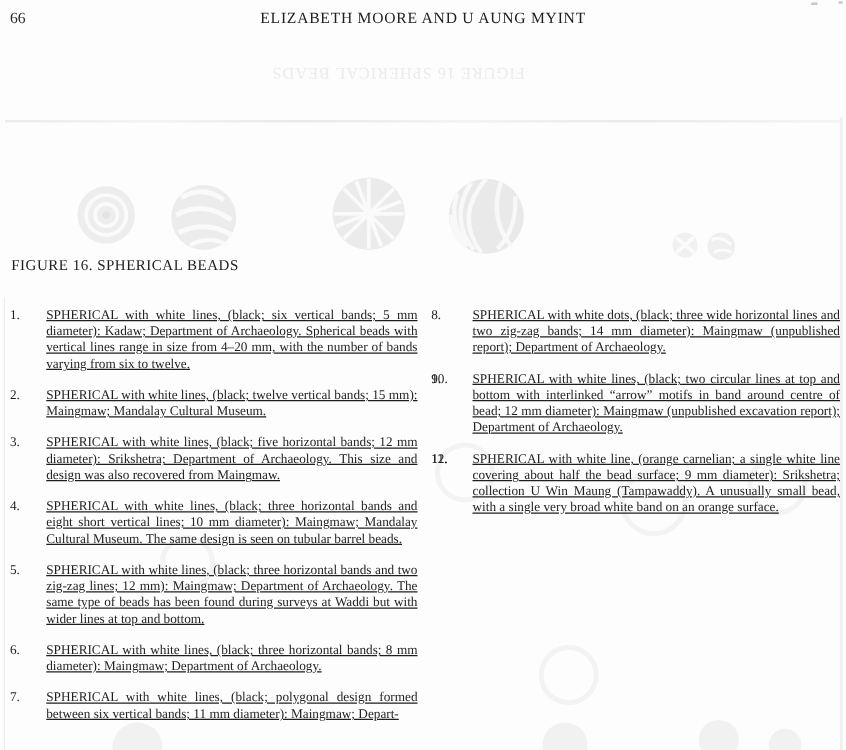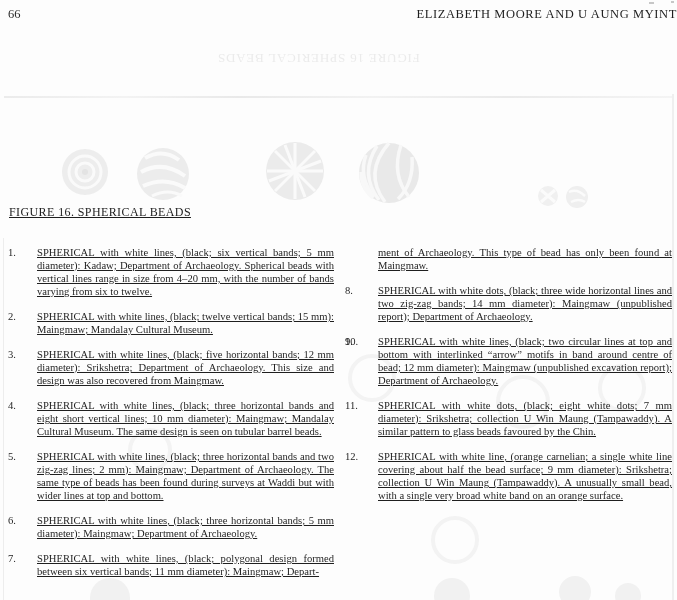--- a/index.html
+++ b/index.html
@@ -13,21 +13,21 @@
   }
   .page{position:absolute;inset:0;}
 
   
   .pagenum{
     position:absolute;left:8px;top:7px;
     font-size:12.5px;color:#2a2a2a;
   }
   .running-header{
     position:absolute;left:0;right:0;top:7px;
-    text-align:right;
+    text-align:center;
     font-size:12.5px;letter-spacing:.6px;color:#1e1e1e;
   }
 
   
   .ghost-caption{
     position:absolute;left:0;right:40px;top:50px;
     text-align:center;
     font-size:13px;letter-spacing:.8px;
     color:#ebebeb;
     transform:scale(-1,-1);
@@ -50,21 +50,21 @@
     background:#ededed;
   }
   .edge-right{
     position:absolute;right:3px;top:94px;bottom:0;width:2px;
     background:#efefef;
   }
   .speck{position:absolute;background:#9a9a9a;opacity:.55;}
 
   .figure-caption{
     position:absolute;left:9px;top:205px;
-    font-size:12px;letter-spacing:.4px;color:#1d1d1d;text-decoration:underline;
+    font-size:12px;letter-spacing:.4px;color:#1d1d1d;
   }
 
   
   .col{position:absolute;top:246px;}
   .col-left{left:8px;width:326px;}
   .col-right{left:345px;width:327px;}
 
   .entry{
     position:relative;
     margin:0 0 12px 0;
@@ -178,51 +178,46 @@
     <div class="entry">
       <span class="num">3.</span>
       <span class="etext">SPHERICAL with white lines, (black; five horizontal bands; 12 mm diameter): Srikshetra; Department of Archaeology. This size and design was also recovered from Maingmaw.</span>
     </div>
     <div class="entry">
       <span class="num">4.</span>
       <span class="etext">SPHERICAL with white lines, (black; three horizontal bands and eight short vertical lines; 10 mm diameter): Maingmaw; Mandalay Cultural Museum. The same design is seen on tubular barrel beads.</span>
     </div>
     <div class="entry">
       <span class="num">5.</span>
-      <span class="etext">SPHERICAL with white lines, (black; three horizontal bands and two zig-zag lines; 2 mm): Maingmaw; Department of Archaeology. The same type of beads has been found during surveys at Waddi but with wider lines at top and bottom.</span>
+      <span class="etext">SPHERICAL with white lines, (black; three horizontal bands and two zig-zag lines; 12 mm): Maingmaw; Department of Archaeology. The same type of beads has been found during surveys at Waddi but with wider lines at top and bottom.</span>
     </div>
     <div class="entry">
       <span class="num">6.</span>
-      <span class="etext">SPHERICAL with white lines, (black; three horizontal bands; 5 mm diameter): Maingmaw; Department of Archaeology.</span>
+      <span class="etext">SPHERICAL with white lines, (black; three horizontal bands; 8 mm diameter): Maingmaw; Department of Archaeology.</span>
     </div>
     <div class="entry">
       <span class="num">7.</span>
       <span class="etext">SPHERICAL with white lines, (black; polygonal design formed between six vertical bands; 11 mm diameter): Maingmaw; Depart-</span>
     </div>
   </div>
 
   <div class="col col-right">
     <div class="entry">
-      <span class="num"></span>
-      <span class="etext">ment of Archaeology. This type of bead has only been found at Maingmaw.</span>
-    </div>
-    <div class="entry">
       <span class="num">8.</span>
       <span class="etext">SPHERICAL with white dots, (black; three wide horizontal lines and two zig-zag bands; 14 mm diameter): Maingmaw (unpublished report); Department of Archaeology.</span>
     </div>
     <div class="entry">
       <span class="num">9.</span>
     </div>
     <div class="entry">
       <span class="num">10.</span>
       <span class="etext">SPHERICAL with white lines, (black; two circular lines at top and bottom with interlinked “arrow” motifs in band around centre of bead; 12 mm diameter): Maingmaw (unpublished excavation report); Department of Archaeology.</span>
     </div>
     <div class="entry">
       <span class="num">11.</span>
-      <span class="etext">SPHERICAL with white dots, (black; eight white dots; 7 mm diameter): Srikshetra; collection U Win Maung (Tampawaddy). A similar pattern to glass beads favoured by the Chin.</span>
     </div>
     <div class="entry">
       <span class="num">12.</span>
       <span class="etext">SPHERICAL with white line, (orange carnelian; a single white line covering about half the bead surface; 9 mm diameter): Srikshetra; collection U Win Maung (Tampawaddy). A unusually small bead, with a single very broad white band on an orange surface.</span>
     </div>
   </div>
 
   <div class="edge-left"></div>
   <div class="edge-right"></div>
   <div class="speck" style="left:649px;top:2px;width:5px;height:2px;"></div>

